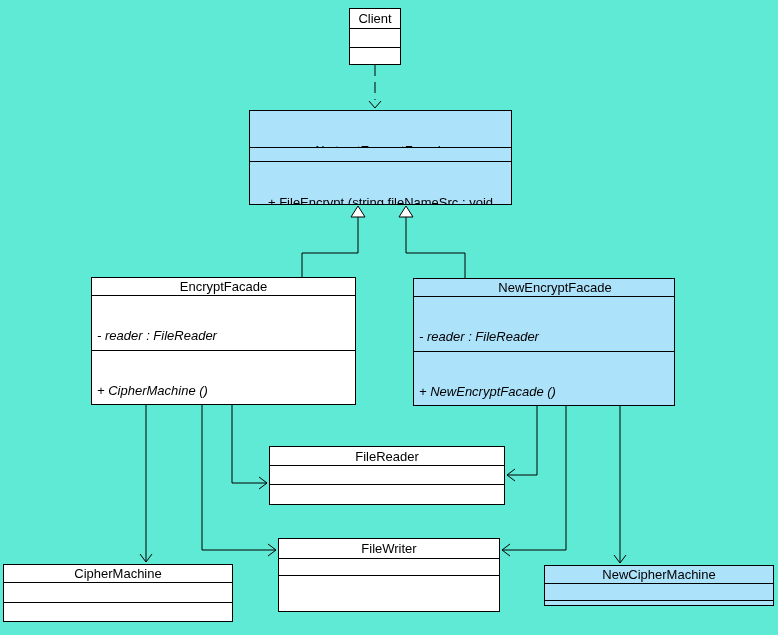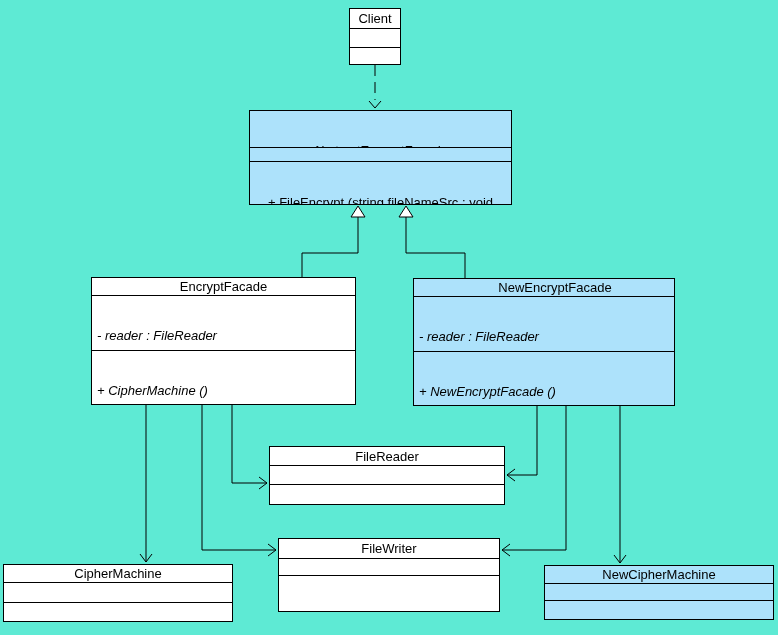--- a/index.html
+++ b/index.html
@@ -154,21 +154,21 @@
   <div class="uml-class" style="left:3px;top:564px;width:230px;height:58px;">
     <div class="cmp b title-c" style="height:18px;">
       <span>CipherMachine</span>
     </div>
     <div class="cmp b" style="height:20px;"></div>
     <div class="cmp" style="flex:1;">
       
     </div>
   </div>
 
-  <div class="uml-class hl" style="left:544px;top:565px;width:230px;height:55px;">
+  <div class="uml-class hl" style="left:544px;top:565px;width:230px;height:41px;">
     <div class="cmp b title-c" style="height:18px;">
       <span>NewCipherMachine</span>
     </div>
     <div class="cmp b" style="height:17px;"></div>
     <div class="cmp" style="flex:1;">
       
     </div>
   </div>
 
 </div>

